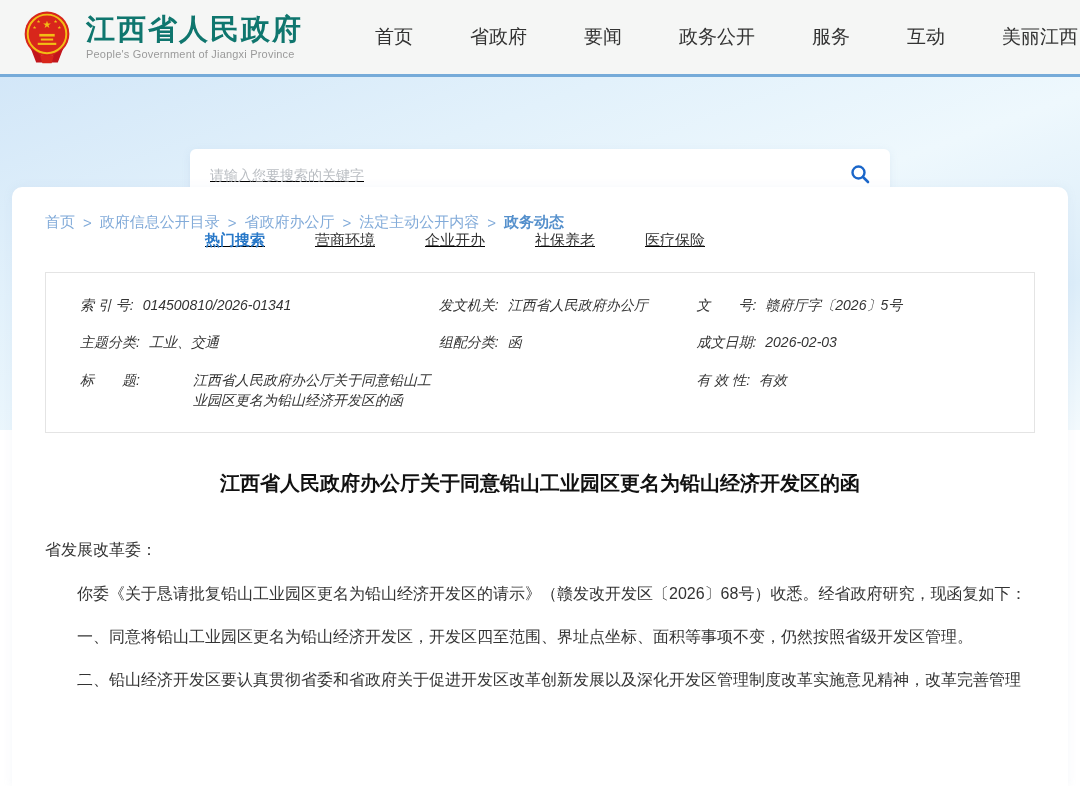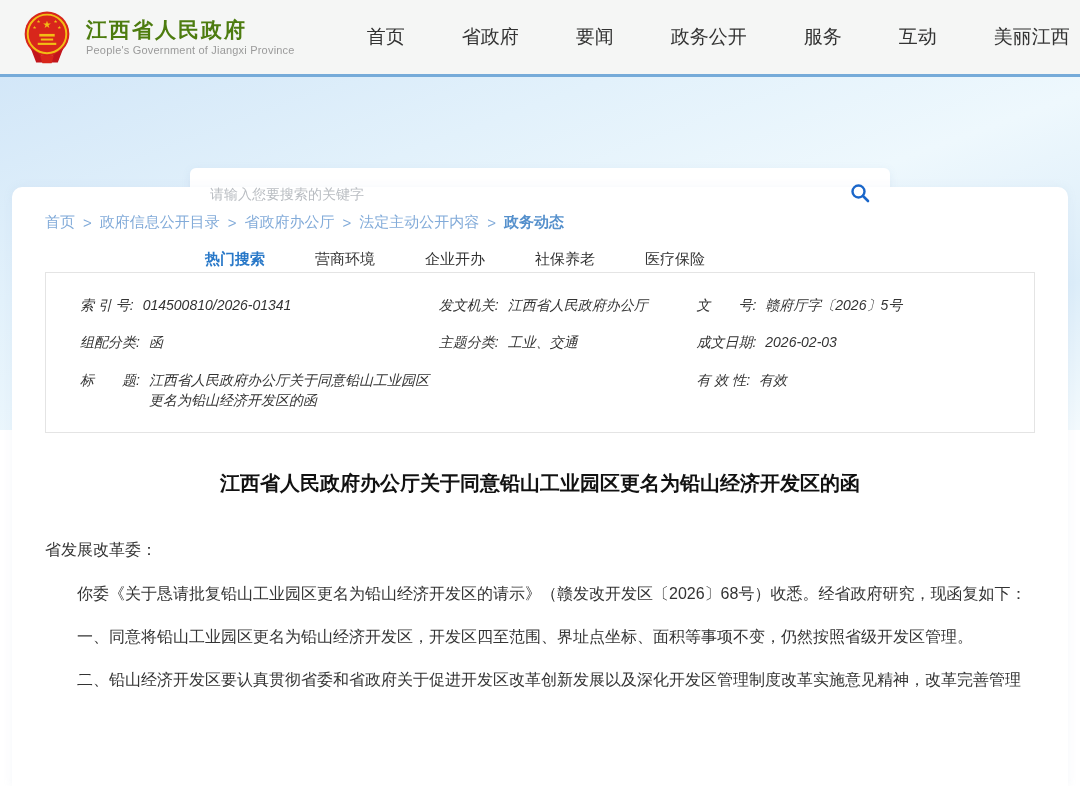--- a/index.html
+++ b/index.html
@@ -4,29 +4,29 @@
 <style>
   * { margin:0; padding:0; box-sizing:border-box; }
   html,body { width:1080px; height:786px; overflow:hidden; background:#fff;
     font-family:"Liberation Sans","DejaVu Sans",sans-serif; }
 
   
   .top-header { height:77px; background:#f5f6f5; display:flex; align-items:center;
     padding:0 0 0 20px; border-bottom:3px solid #76abd9; }
   .logo-wrap { display:flex; align-items:center; cursor:pointer; }
   .emblem { width:54px; height:58px; margin-right:12px; }
-  .site-name { color:#4d7c0f; font-size:21px; font-weight:bold; letter-spacing:2px; line-height:1.1; }
+  .site-name { color:#0f766e; font-size:29px; font-weight:bold; letter-spacing:2px; line-height:1.1; }
   .site-name-en { color:#9a9a9a; font-size:11px; margin-top:3px; letter-spacing:.2px; }
   .top-nav { display:flex; margin-left:72px; gap:57px; white-space:nowrap; }
   .top-nav .nav-item { font-size:19px; color:#333; cursor:pointer; }
 
   
   .search-band { height:353px; margin-top:0;
     background:linear-gradient(160deg,#d3e7f8 0%,#e2f1fb 30%,#eef8fd 55%,#dcedf9 80%,#f3fafd 100%); }
-  .search-inner { width:700px; margin:0 auto; padding-top:91px; }
+  .search-inner { width:700px; margin:0 auto; padding-top:72px;text-decoration:underline; }
   .search-box { background:#fff; border-radius:6px; height:52px; display:flex; align-items:center;
     padding:0 20px; box-shadow:0 2px 8px rgba(120,160,200,.12); }
   .search-input { flex:1; border:none; outline:none; font-size:14px; color:#333; background:transparent; }
   .search-input::placeholder { color:#b9bdc2; }
   .search-btn { background:none; border:none; cursor:pointer; display:flex; align-items:center; }
   .hot-row { display:flex; gap:50px; margin-top:30px; padding-left:15px; font-size:15px; }
   .hot-label { color:#2878c8; font-weight:bold; cursor:pointer; }
   .hot-item { color:#333; cursor:pointer;text-align:right; }
 
   
@@ -37,21 +37,21 @@
   .breadcrumb .crumb { color:#82abd9; cursor:pointer; }
   .breadcrumb .crumb-sep { margin:0 8px; color:#82abd9; }
   .breadcrumb .crumb-current { color:#5590cc; font-weight:bold; }
 
   
   .meta-box { border:1px solid #e4e4e4; margin-top:40px; padding:22px 34px;
     display:grid; grid-template-columns:39% 28% 33%; row-gap:17px; font-size:14px; color:#333; }
   .meta-cell { display:flex; align-items:flex-start; line-height:1.45;font-style:italic; }
   .meta-label { white-space:pre; flex-shrink:0; }
   .meta-value { margin-left:9px; }
-  .cell-title { grid-column:1; }
+  .cell-title { grid-column:1;gap:44px; }
   .cell-validity { grid-column:3; }
 
   
   .article-title { text-align:center; font-size:20px; font-weight:bold; color:#111;
     margin-top:37px; font-family:"Liberation Sans","DejaVu Sans",sans-serif; }
   .article-body { margin-top:40px; font-size:16px; color:#333; line-height:1.65; }
   .article-body p { margin-bottom:17px; }
   .article-body p.indent { text-indent:2em; }
 </style>
 </head>
@@ -135,26 +135,26 @@
     </div>
     <div class="meta-cell">
       <span class="meta-label">发文机关:</span>
       <span class="meta-value">江西省人民政府办公厅</span>
     </div>
     <div class="meta-cell">
       <span class="meta-label">文　　号:</span>
       <span class="meta-value">赣府厅字〔2026〕5号</span>
     </div>
     <div class="meta-cell">
+      <span class="meta-label">主题分类:</span>
+      <span class="meta-value">工业、交通</span>
+    </div>
+    <div class="meta-cell">
       <span class="meta-label">组配分类:</span>
       <span class="meta-value">函</span>
-    </div>
-    <div class="meta-cell">
-      <span class="meta-label">主题分类:</span>
-      <span class="meta-value">工业、交通</span>
     </div>
     <div class="meta-cell">
       <span class="meta-label">成文日期:</span>
       <span class="meta-value">2026-02-03</span>
     </div>
     <div class="meta-cell cell-title">
       <span class="meta-label">标　　题:</span>
       <span class="meta-value">江西省人民政府办公厅关于同意铅山工业园区更名为铅山经济开发区的函</span>
     </div>
     <div class="meta-cell cell-validity">

